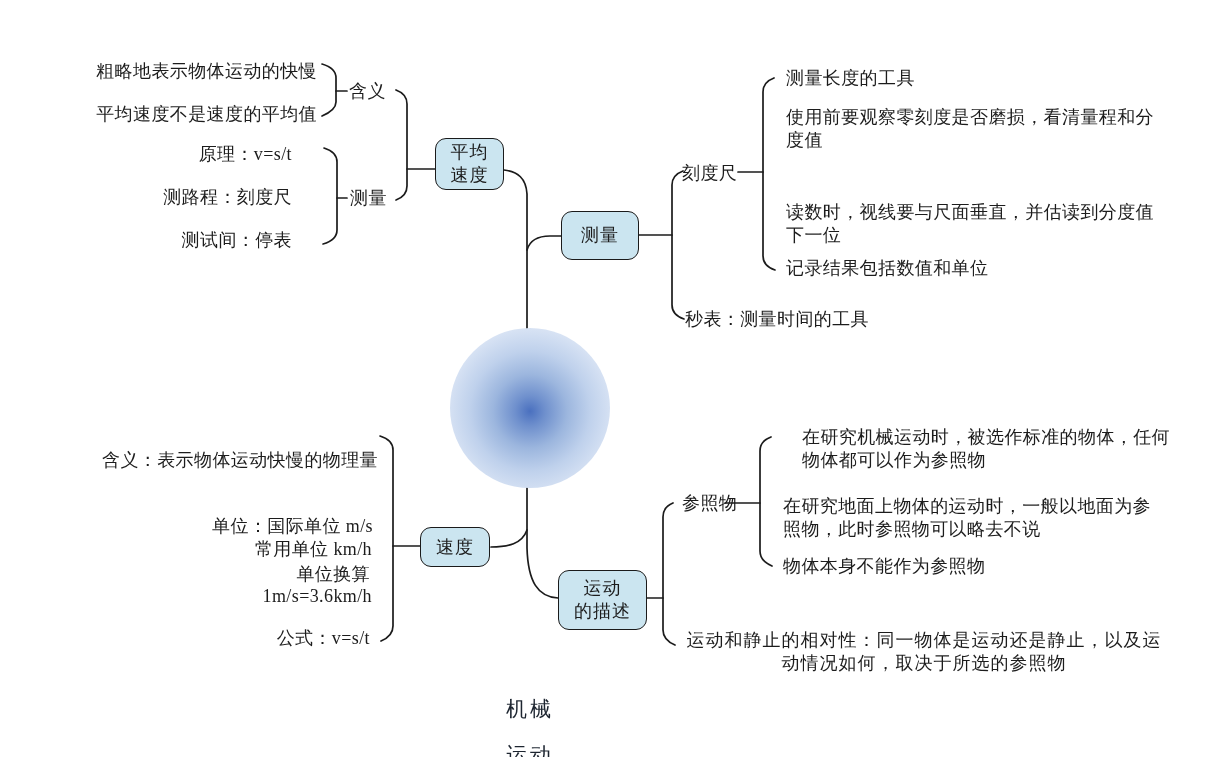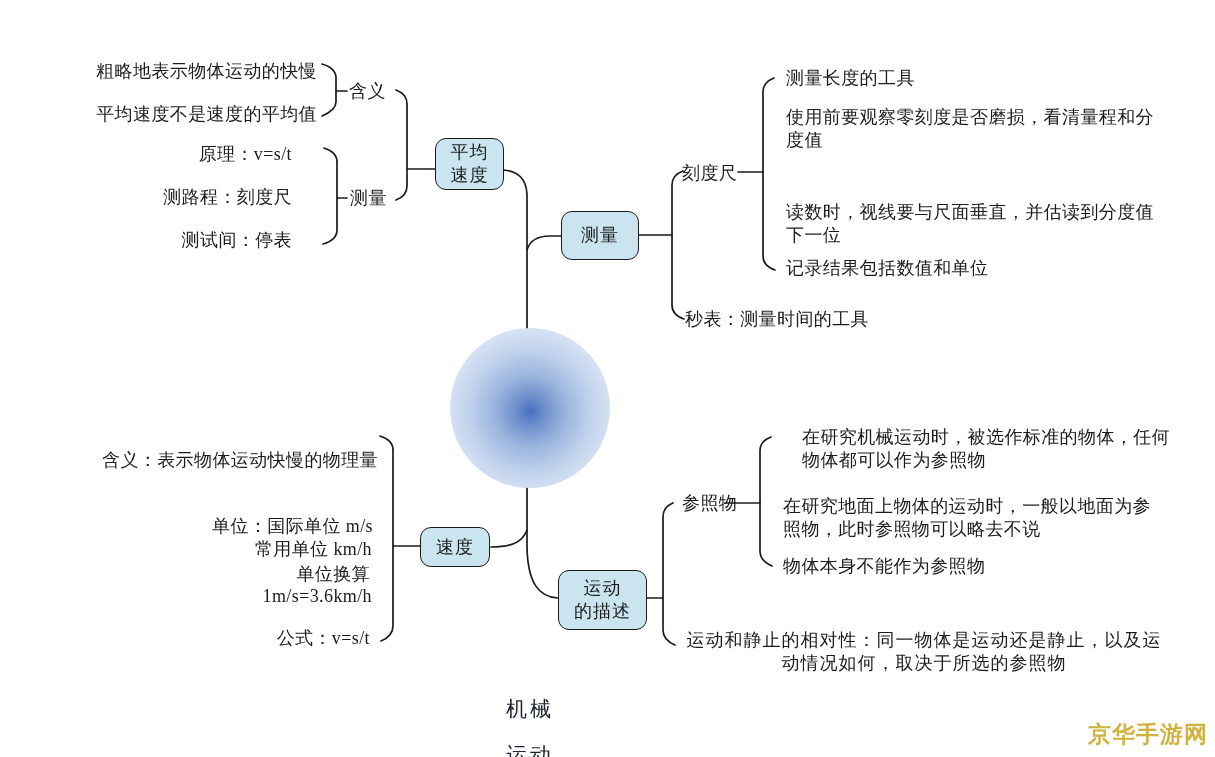--- a/index.html
+++ b/index.html
@@ -109,15 +109,14 @@
   <div class="t ra" style="right:845px;top:563px;">单位换算</div>
   <div class="t ra" style="right:843px;top:585px;">1m/s=3.6km/h</div>
   <div class="t ra" style="right:845px;top:627px;">公式：v=s/t</div>
 
   <div class="t" style="left:682px;top:492px;">参照物</div>
   <div class="para" style="left:802px;top:426px;width:380px;">在研究机械运动时，被选作标准的物体，任何物体都可以作为参照物</div>
   <div class="para" style="left:783px;top:495px;width:380px;">在研究地面上物体的运动时，一般以地面为参照物，此时参照物可以略去不说</div>
   <div class="para" style="left:783px;top:555px;width:380px;">物体本身不能作为参照物</div>
   <div class="para wide" style="left:683px;top:629px;width:482px;">运动和静止的相对性：同一物体是运动还是静止，以及运动情况如何，取决于所选的参照物</div>
 
-  <div class="watermark" style="color: rgb(209, 178, 61);">京华手游网</div>
 
 </div>
 
 </body></html>

